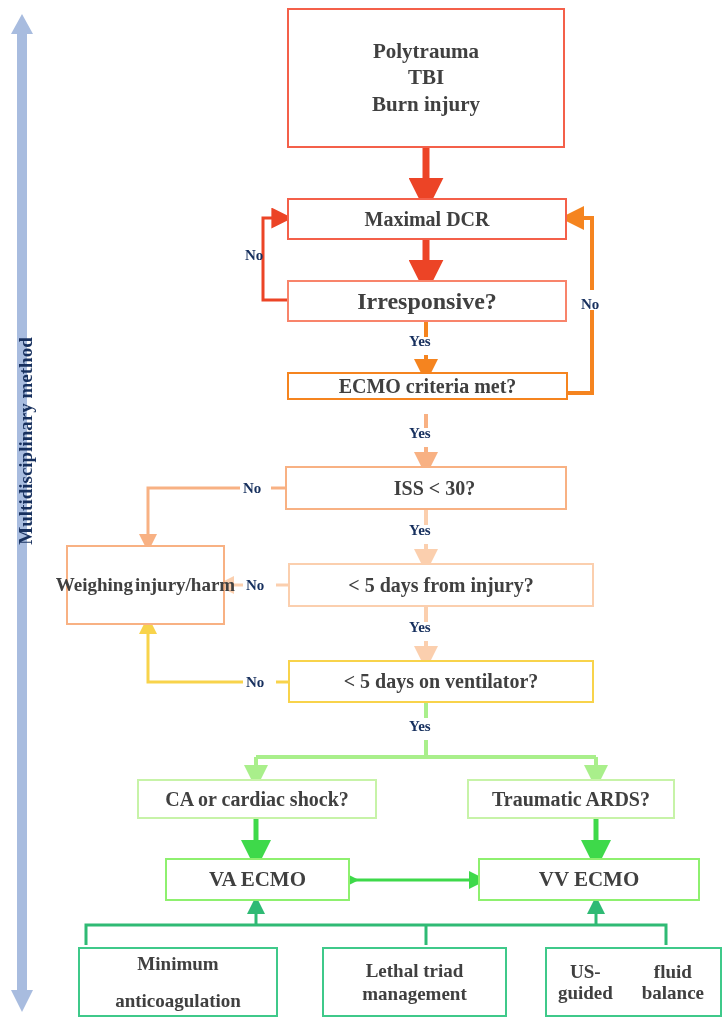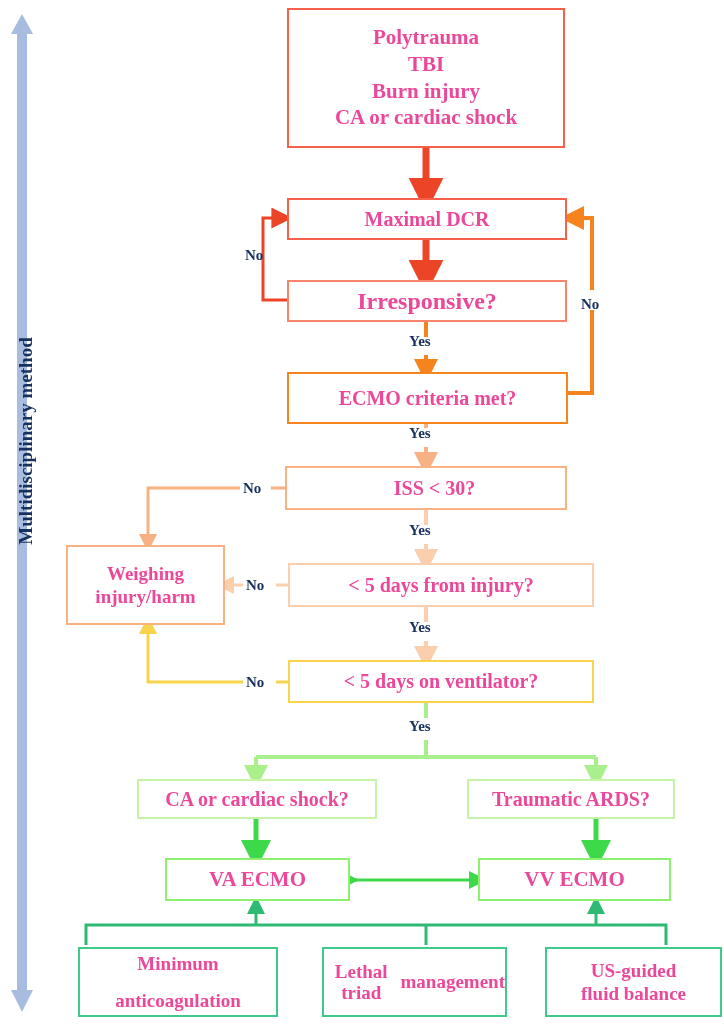--- a/index.html
+++ b/index.html
@@ -3,21 +3,21 @@
 <meta charset="utf-8">
 <style>
   html,body{margin:0;padding:0;background:#ffffff;}
   body{width:724px;height:1024px;position:relative;overflow:hidden;
        font-family:"Liberation Serif","DejaVu Serif",serif;}
 
   #canvas{position:absolute;left:0;top:0;width:724px;height:1024px;}
 
   .node{position:absolute;box-sizing:border-box;background:#ffffff;
         display:flex;align-items:center;justify-content:center;text-align:center;
-        color:#ec4899;font-weight:bold;line-height:1.12;}
+        color:#404040;font-weight:bold;line-height:1.12;}
 
   .lbl{position:absolute;color:#17305e;font-weight:bold;font-size:15px;
        line-height:1;white-space:nowrap;text-align:right;}
 
   
   #side-label{position:absolute;left:-84px;top:430px;width:220px;
        transform:rotate(-90deg);transform-origin:center center;
        text-align:center;color:#17305e;font-weight:bold;font-size:19px;
        white-space:nowrap;}
 
@@ -108,41 +108,40 @@
   <path d="M426,945 L426,925" fill="none" stroke="#2fba74" stroke-width="3"></path>
   <path d="M596,925 L596,905" fill="none" stroke="#2fba74" stroke-width="3" marker-end="url(#ah-teal)"></path>
   <path d="M426,925 L666,925 L666,945" fill="none" stroke="#2fba74" stroke-width="3"></path>
 </svg>
 
 <div class="node" style="left:287px;top:8px;width:278px;height:140px;border:2.5px solid #f4604a;
             font-size:21px;flex-direction:column;gap:3px;">
   <div>Polytrauma</div>
   <div>TBI</div>
   <div>Burn injury</div>
-  <div>CA or cardiac shock</div>
 </div>
 
 <div class="node" style="left:287px;top:198px;width:280px;height:42px;border:2px solid #f4604a;font-size:20px;">
   <span>Maximal DCR</span>
 </div>
 
 <div class="node" style="left:287px;top:280px;width:280px;height:42px;border:2px solid #f8846b;font-size:24px;">
   <span>Irresponsive?</span>
 </div>
 
-<div class="node" style="left:287px;top:372px;width:281px;height:52px;border:2px solid #f5841f;font-size:20px;">
+<div class="node" style="left:287px;top:372px;width:281px;height:28px;border:2px solid #f5841f;font-size:20px;">
   <span>ECMO criteria met?</span>
 </div>
 
 <div class="node" style="left:285px;top:466px;width:282px;height:44px;border:2px solid #f8b183;font-size:20px;padding-left:17px;">
   <span>ISS &lt; 30?</span>
 </div>
 
 <div class="node" style="left:66px;top:545px;width:159px;height:80px;border:2px solid #f8b183;
-            font-size:19px;flex-direction:column;gap:2px;">
+            font-size:19px;flex-direction:row;gap:2px;">
   <span>Weighing</span>
   <span>injury/harm</span>
 </div>
 
 <div class="node" style="left:288px;top:563px;width:306px;height:44px;border:2px solid #fbcfae;font-size:20px;">
   <span>&lt; 5 days from injury?</span>
 </div>
 
 <div class="node" style="left:288px;top:660px;width:306px;height:43px;border:2px solid #f8d34b;font-size:20px;">
   <span>&lt; 5 days on ventilator?</span>
@@ -153,38 +152,38 @@
 </div>
 
 <div class="node" style="left:467px;top:779px;width:208px;height:40px;border:2px solid #c7f3a8;font-size:20px;">
   <span>Traumatic ARDS?</span>
 </div>
 
 <div class="node" style="left:165px;top:858px;width:185px;height:43px;border:2px solid #8ef06f;font-size:21px;">
   <span>VA ECMO</span>
 </div>
 
-<div class="node" style="left:478px;top:858px;width:193px;height:43px;border:2px solid #8ef06f;font-size:21px;">
+<div class="node" style="left:478px;top:858px;width:222px;height:43px;border:2px solid #8ef06f;font-size:21px;">
   <span>VV ECMO</span>
 </div>
 
 <div class="node" style="left:78px;top:947px;width:200px;height:70px;border:2px solid #3fc98a;
             font-size:19px;flex-direction:column;gap:15px;">
   <span>Minimum</span>
   <span>anticoagulation</span>
 </div>
 
 <div class="node" style="left:322px;top:947px;width:185px;height:70px;border:2px solid #3fc98a;
-            font-size:19px;flex-direction:row;gap:2px;">
+            font-size:19px;flex-direction:column;gap:2px;">
   <span>Lethal triad</span>
   <span>management</span>
 </div>
 
 <div class="node" style="left:545px;top:947px;width:177px;height:70px;border:2px solid #3fc98a;
-            font-size:19px;flex-direction:column;gap:2px;text-align:center;">
+            font-size:19px;flex-direction:row;gap:2px;text-align:center;">
   <span>US-guided</span>
   <span>fluid balance</span>
 </div>
 
 <div class="lbl" style="left:245px;top:248px;">No</div>
 
 <div class="lbl" style="left:581px;top:297px;">No</div>
 
 <div class="lbl" style="left:409px;top:334px;">Yes</div>
 

